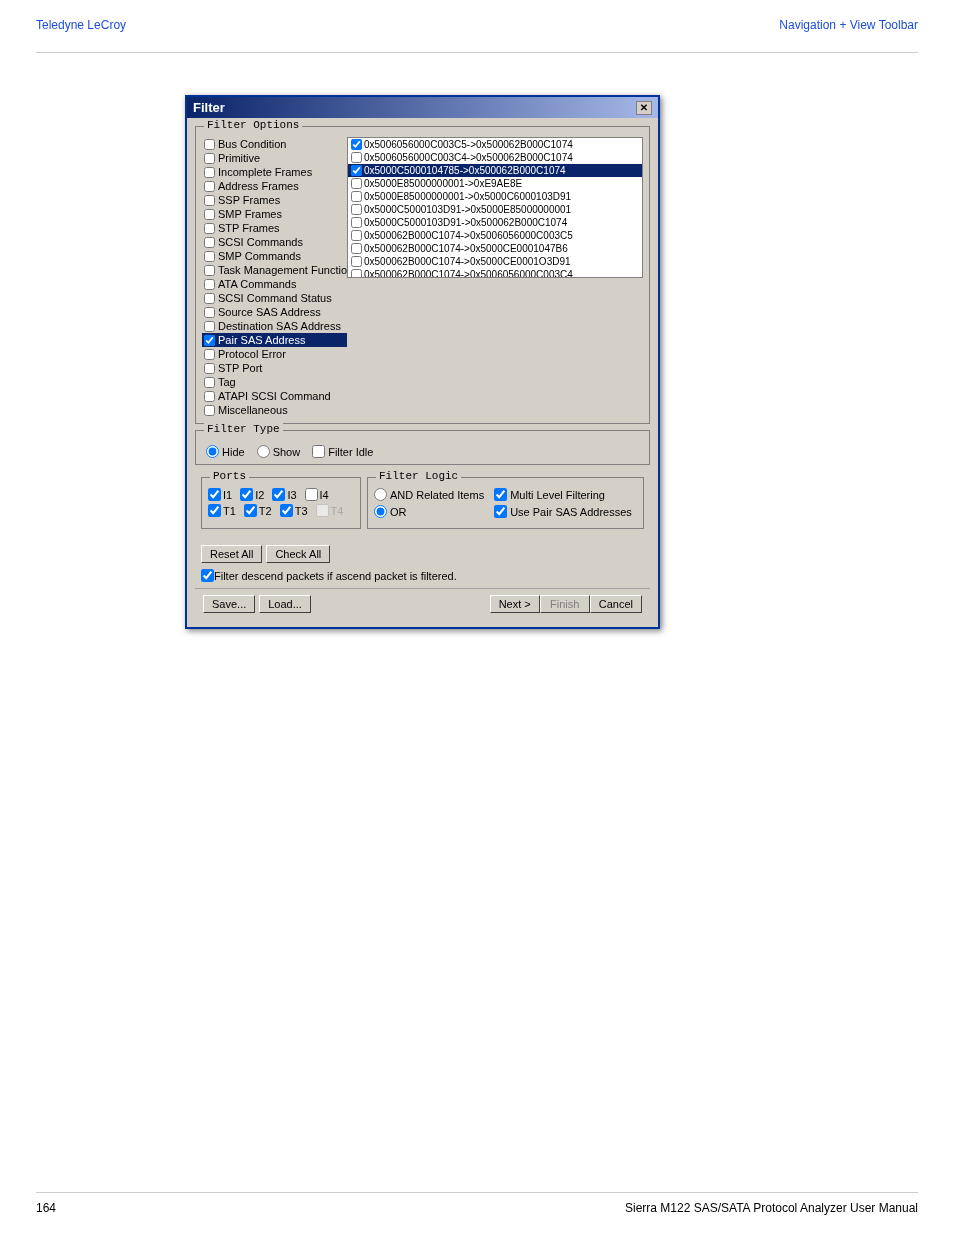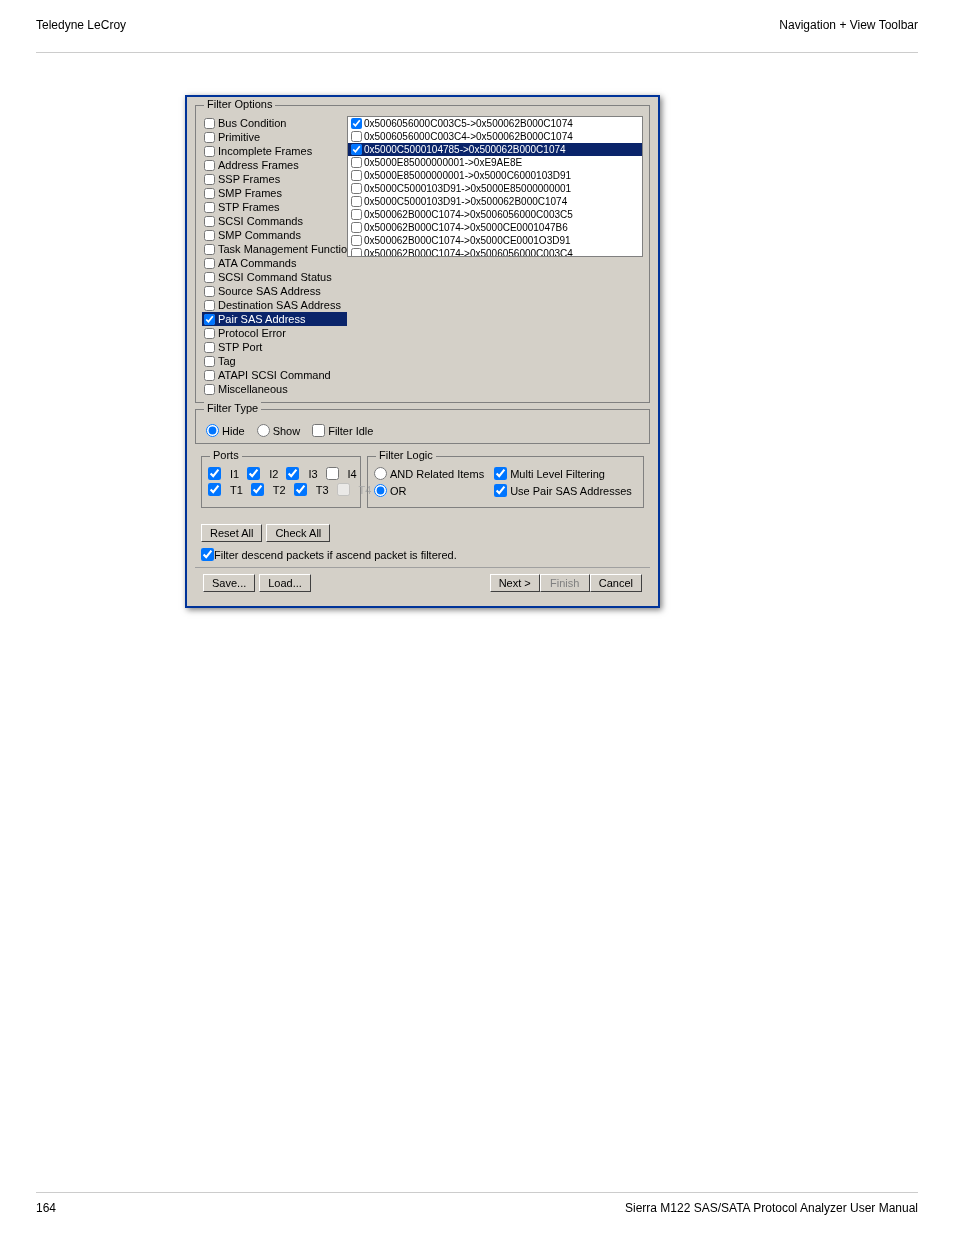--- a/index.html
+++ b/index.html
@@ -12,21 +12,21 @@
       color: #000;
       position: relative;
     }
 
     
     .page-header {
       display: flex;
       justify-content: space-between;
       padding: 18px 36px 10px 36px;
       font-size: 12px;
-      color: #000000;
+      color: #1d4ed8;
     }
 
     
     .page-footer {
       position: absolute;
       bottom: 20px;
       left: 0;
       right: 0;
       display: flex;
       justify-content: space-between;
@@ -87,20 +87,21 @@
     }
 
     .group-box-legend {
       position: absolute;
       top: -8px;
       left: 8px;
       background: #d4d0c8;
       padding: 0 3px;
       font-size: 11px;
       color: #000;
+      font-family: Liberation Mono, monospace;
     }
 
     .filter-options-content {
       display: flex;
       padding: 10px 6px 6px 6px;
     }
 
     
     .filter-left-list {
       width: 145px;
@@ -195,21 +196,21 @@
     .ports-row {
       display: flex;
       align-items: center;
       gap: 8px;
       margin-bottom: 3px;
     }
 
     .ports-row label {
       display: flex;
       align-items: center;
-      gap: 9px;
+      gap: 2px;
     }
 
     
     .filter-logic-box {
       flex: 1;
     }
 
     .filter-logic-inner {
       padding: 10px 6px 6px 6px;
       font-size: 11px;
@@ -312,20 +313,24 @@
 <div class="page-header">
   <span>Teledyne LeCroy</span>
   <span>Navigation + View Toolbar</span>
 </div>
 
 <div class="page-divider"></div>
 
 <div class="dialog-container">
   <div class="dialog">
 
+    <div class="dialog-titlebar">
+      <span>Filter</span>
+      <div class="dialog-close-btn">✕</div>
+    </div>
 
     <div class="dialog-body">
 
       <div class="group-box">
         <span class="group-box-legend">Filter Options</span>
         <div class="filter-options-content">
 
           <div class="filter-left-list">
 
           <div class="filter-item">

